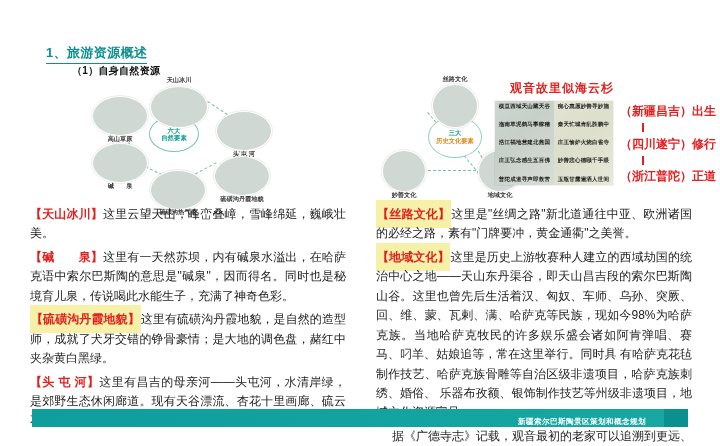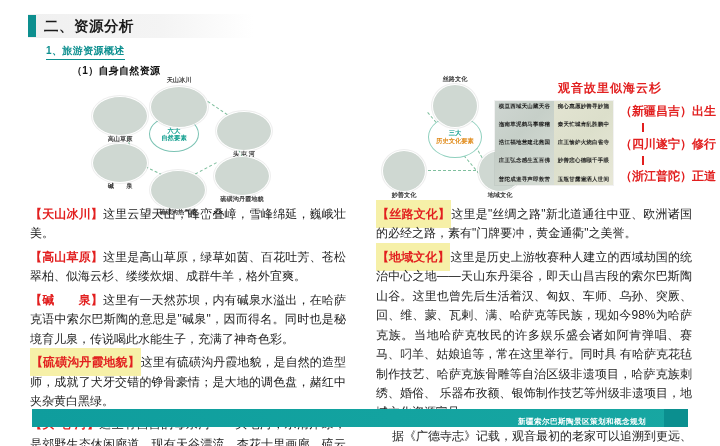--- a/index.html
+++ b/index.html
@@ -13,21 +13,21 @@
   .slide{position:relative;width:720px;height:446px;background:#fff;}
 
   
   .h1-wrap{position:absolute;left:28px;top:14px;width:225px;height:24px;
     background:linear-gradient(to right,#f0f0f0 0%,#f4f4f4 60%,#ffffff 100%);
     display:flex;align-items:center;}
   .h1-bar{width:8px;height:22px;background:#0d8f8f;margin-right:8px;flex:0 0 auto;}
   .h1-text{font-size:14.5px;font-weight:bold;color:#1a1a1a;letter-spacing:.5px;}
 
   .h2-wrap{position:absolute;left:46px;top:44px;display:flex;align-items:baseline;}
-  .h2-text{font-size:10px;font-weight:bold;color:#0d8f8f;
+  .h2-text{font-size:13px;font-weight:bold;color:#0d8f8f;
     border-bottom:1.2px solid #0d8f8f;padding-bottom:1px;letter-spacing:.4px;}
 
   .h3-wrap{position:absolute;left:72px;top:64px;}
   .h3-text{font-size:10px;font-weight:bold;color:#111;letter-spacing:.3px;}
 
   
   .diagram-left{position:absolute;left:88px;top:78px;width:210px;height:130px;}
   .node{position:absolute;}
   .node .bubble{
     border-radius:50%;
@@ -65,21 +65,21 @@
     display:flex;flex-direction:column;align-items:center;justify-content:center;line-height:1.2;
   }
   .tri-center .l1{font-size:6.3px;font-weight:bold;color:#0f9e8e;}
   .tri-center .l2{font-size:6.3px;font-weight:bold;color:#e08a18;white-space:nowrap;}
   .ph-silk  {background:radial-gradient(circle at 45% 40%,#f0a43c 0%,#d2621c 45%,#7a2c10 100%);}
   .ph-region{background:linear-gradient(#6f9ec9 0%,#5f8f4f 30%,#c4547a 55%,#7a5fa8 72%,#4d7a3c 100%);}
   .ph-miao  {background:linear-gradient(#b8a892 0%,#9a8a72 35%,#c0b09a 60%,#8a7a62 85%,#b2a28c 100%);}
 
   
   .poem-title{position:absolute;left:510px;top:80px;width:200px;
-    display:flex;justify-content:center;}
+    display:flex;justify-content:flex-start;}
   .poem-title span{font-size:12px;font-weight:bold;color:#e21f1f;letter-spacing:1px;}
 
   .poem-box{position:absolute;left:495px;top:101px;width:118px;height:84px;
     display:flex;overflow:hidden;box-shadow:0 0 0 1px rgba(0,0,0,.05);}
   .poem-col{flex:1;padding:3px 2px;display:flex;flex-direction:column;justify-content:space-between;}
   .poem-col.a{background:linear-gradient(135deg,#cfd6d2 0%,#c6cfc8 40%,#d8ded6 100%);}
   .poem-col.b{background:linear-gradient(135deg,#e3e4d2 0%,#dcdfcb 45%,#e8e8d8 100%);}
   .poem-line{font-size:5.5px;color:#1d1d1d;white-space:nowrap;text-align:center;
     letter-spacing:.2px;font-weight:bold;line-height:1;}
 
@@ -102,24 +102,20 @@
     background:linear-gradient(to right,#0f9d9d 0%,#13a3a0 55%,#18a7a2 100%);
     display:flex;align-items:flex-end;justify-content:flex-end;}
   .footer-text{font-size:7.6px;font-weight:bold;color:#ffffff;margin-right:42px;letter-spacing:.4px;}
   .footer-block{position:absolute;right:0;top:0;width:24px;height:18px;background:#0b8f8f;}
 </style>
 </head>
 <body>
 
 <div class="slide">
 
-  <div class="h1-wrap">
-    <div class="h1-bar"></div>
-    <div class="h1-text">二、资源分析</div>
-  </div>
 
   <div class="h2-wrap">
     <div class="h2-text">1、旅游资源概述</div>
   </div>
 
   <div class="h3-wrap">
     <div class="h3-text">（1）自身自然资源</div>
   </div>
 
   <div class="diagram-left">
@@ -222,23 +218,20 @@
     <div class="trio-item">（四川遂宁）修行</div>
     <div class="trio-sep"></div>
     <div class="trio-item">（浙江普陀）正道</div>
   </div>
 
   <div class="col col-left">
     <p class="para">
       <span class="tag">【天山冰川】</span><span>这里云望天山，峰峦叠嶂，雪峰绵延，巍峨壮美。</span>
     </p>
     <p class="para">
-      <span class="tag">【高山草原】</span><span>这里是高山草原，绿草如茵、百花吐芳、苍松翠柏、似海云杉、缕缕炊烟、成群牛羊，格外宜爽。</span>
-    </p>
-    <p class="para">
       <span class="tag">【碱　　泉】</span><span>这里有一天然苏坝，内有碱泉水溢出，在哈萨克语中索尔巴斯陶的意思是"碱泉"，因而得名。同时也是秘境育儿泉，传说喝此水能生子，充满了神奇色彩。</span>
     </p>
     <p class="para">
       <span class="tag-hl">【硫磺沟丹霞地貌】</span><span>这里有硫磺沟丹霞地貌，是自然的造型师，成就了犬牙交错的铮骨豪情；是大地的调色盘，赭红中夹杂黄白黑绿。</span>
     </p>
     <p class="para">
       <span class="tag">【头 屯 河】</span><span>这里有昌吉的母亲河——头屯河，水清岸绿，是郊野生态休闲廊道。现有天谷漂流、杏花十里画廊、硫云花海等景点。</span>
     </p>
   </div>
 

